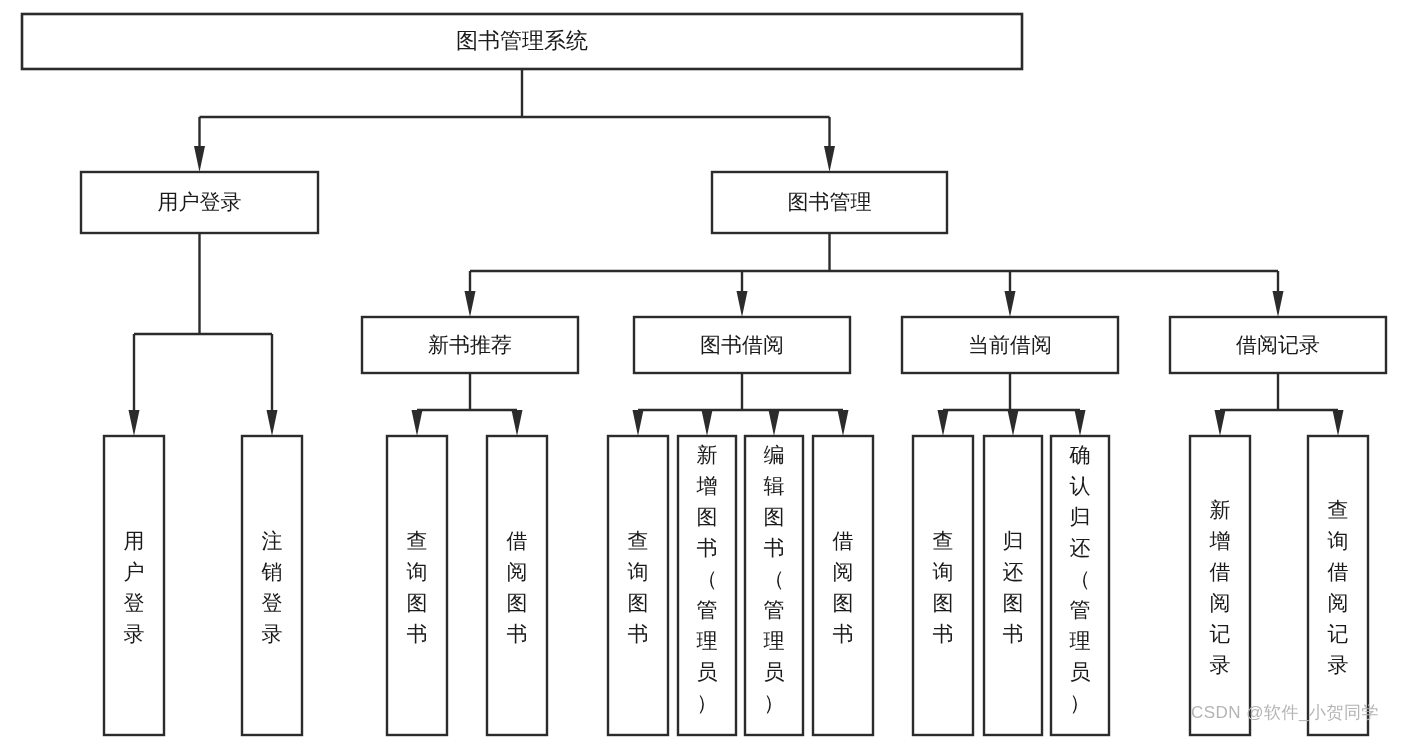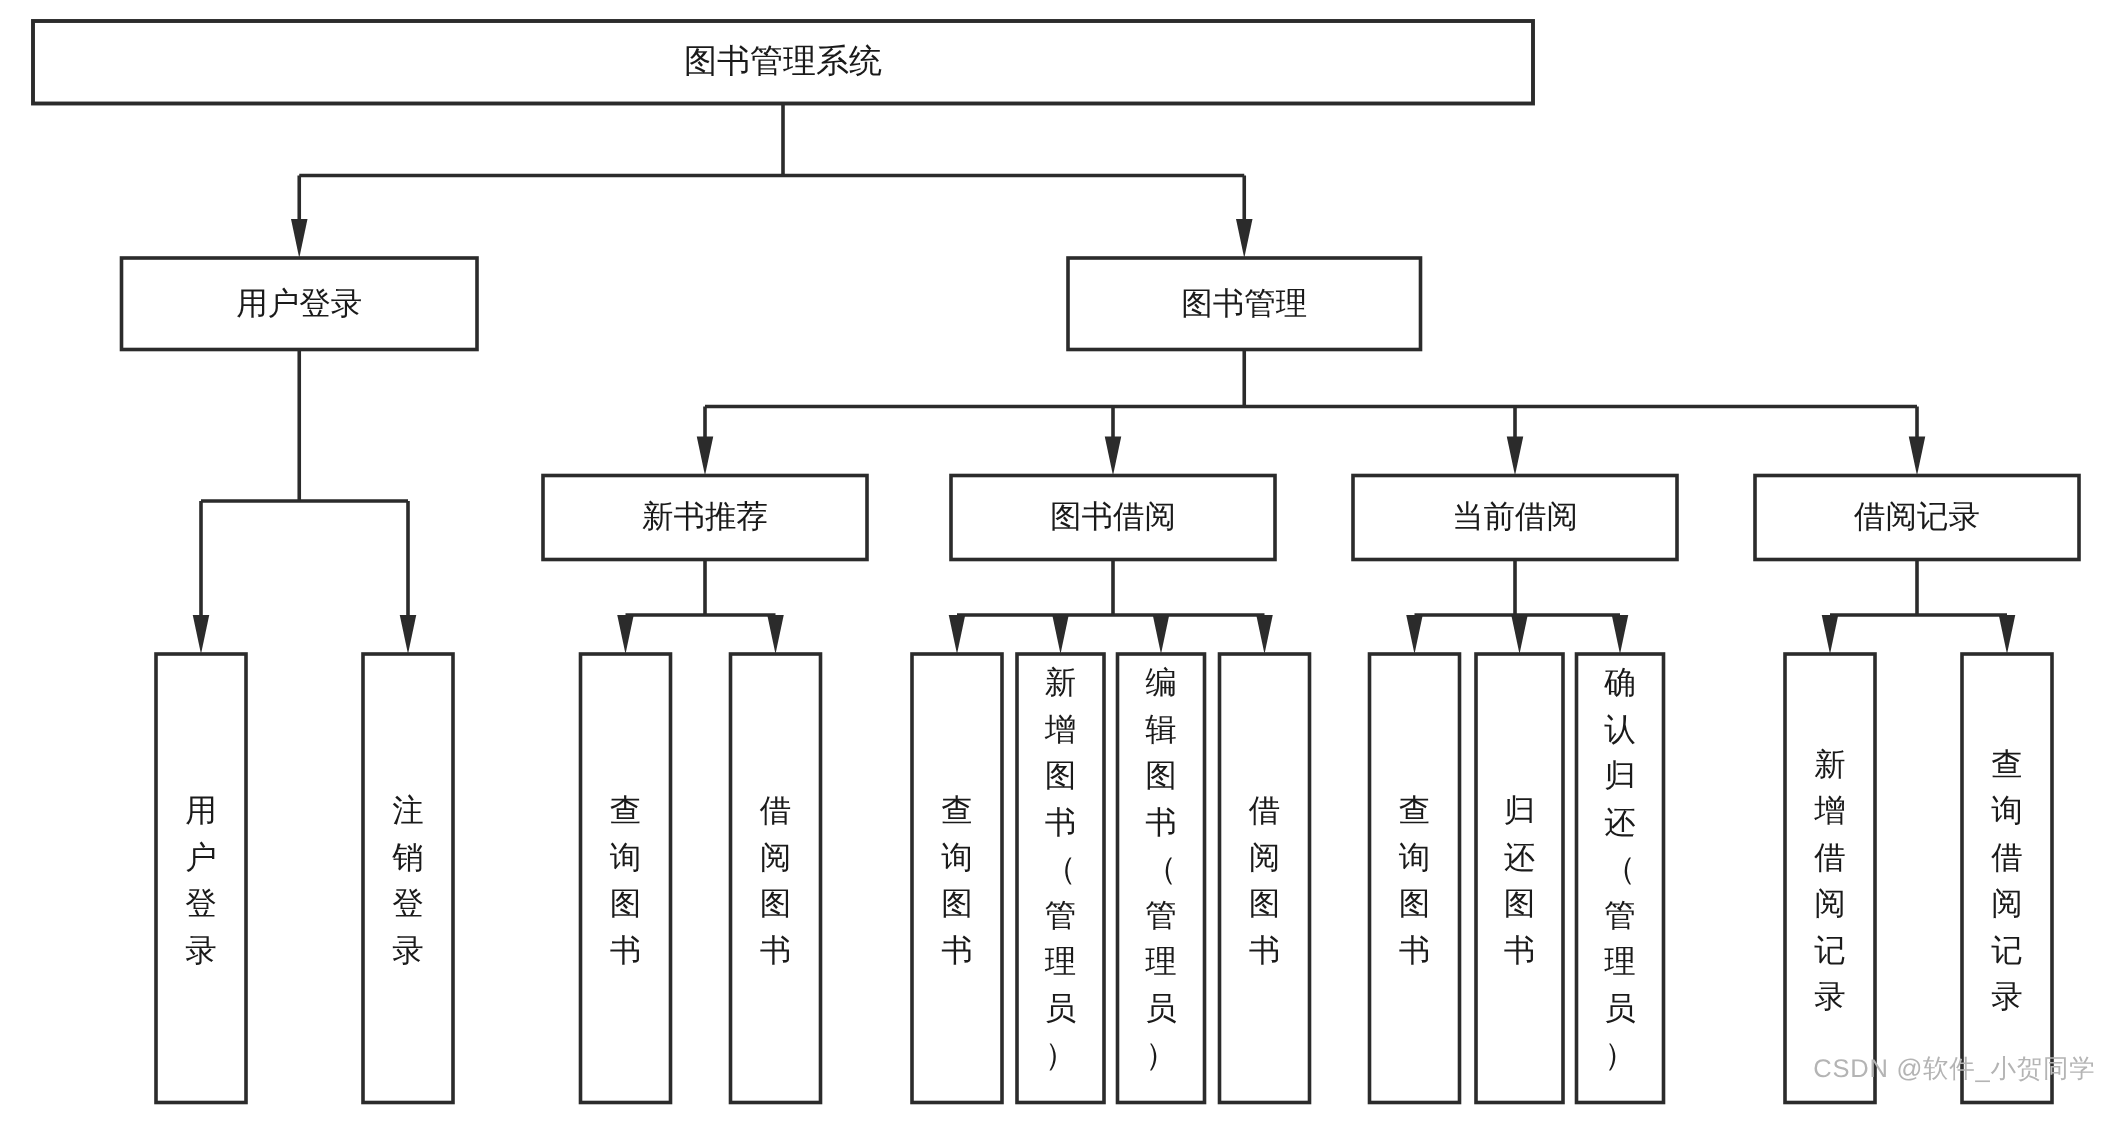--- a/index.html
+++ b/index.html
@@ -55,21 +55,21 @@
     stroke-width: 2.4;
     fill: none;
     stroke-linecap: butt;
   }
   .arrow-head {
     fill: #2b2b2b;
     stroke: none;
   }
   .watermark {
     position: absolute;
-    right: 8px;
+    right: 26px;
     bottom: 6px;
     color: #b4b4b4;
     font-size: 17px;
     font-family: "Liberation Sans", "DejaVu Sans", sans-serif;
     letter-spacing: 0.5px;
     white-space: nowrap;
     user-select: none;
   }
 </style>
 </head>

